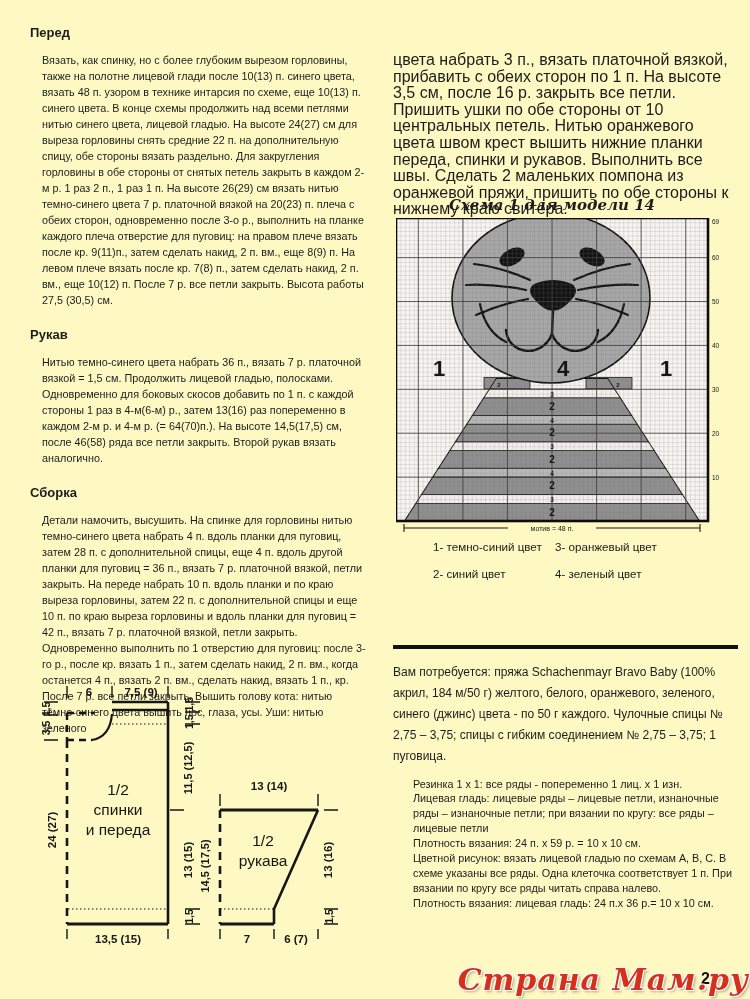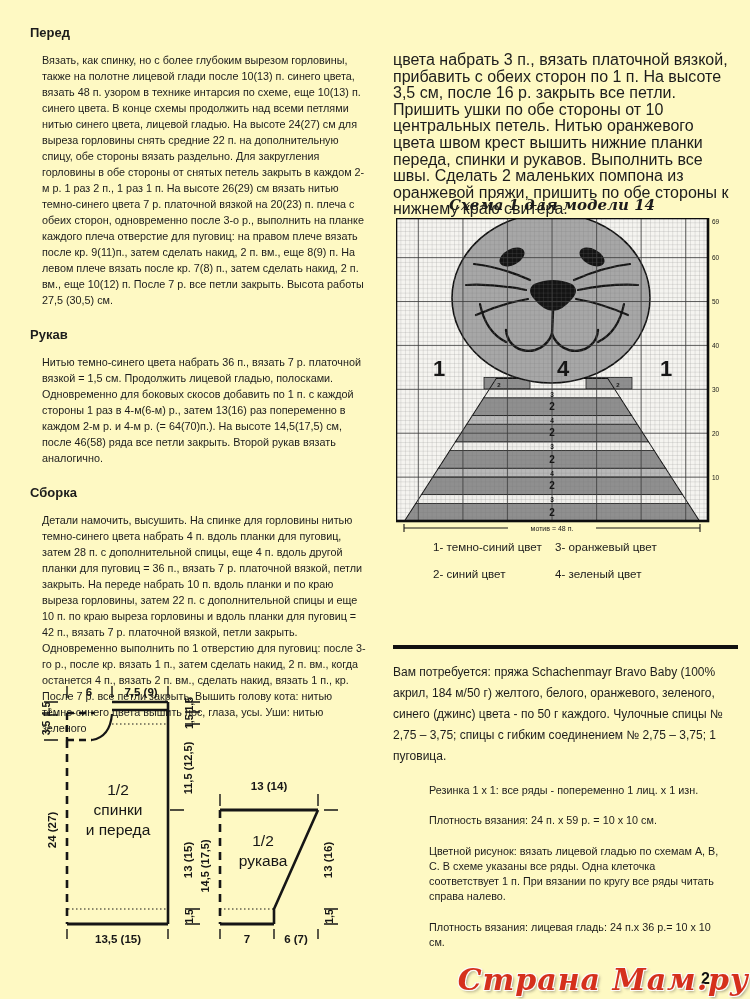--- a/index.html
+++ b/index.html
@@ -17,21 +17,21 @@
   .chart-wrap{position:absolute;left:396px;top:218px;}
   .legend{position:absolute;left:393px;top:540px;width:330px;padding-left:32px;
           display:grid;grid-template-columns:122px auto;row-gap:14px;font-size:11.6px;}
   .legend-item{white-space:nowrap;margin-left:8px;}
   .vest{position:absolute;left:393px;top:645px;width:345px;}
   .vest-h{font-size:23px;font-weight:bold;margin:0 0 9px 0;letter-spacing:.5px;}
   .vest-h .num{margin-right:18px;}
   .vest-rule{height:3.5px;background:#111;margin:0 0 13px 0;}
   .size-line{font-size:15px;font-weight:bold;margin:0 0 13px 0;}
   .materials{font-size:12px;line-height:21px;margin:0 0 10px 0;}
-  .instr{font-size:10.8px;line-height:14.9px;margin:16px;padding-left:20px;}
+  .instr{font-size:10.8px;line-height:14.9px;margin:0;padding-left:20px;}
   
   .diagrams{position:absolute;left:20px;top:680px;}
   
   .pagenum{position:absolute;right:40px;bottom:11px;font-size:16px;font-weight:bold;color:#101010;}
   .wm{position:absolute;right:1px;bottom:2px;font-family:"DejaVu Serif",serif;font-style:italic;
       font-weight:bold;font-size:30px;color:#d5301c;letter-spacing:1px;
       text-shadow:-1px -1px 0 #fbfbf9,1px -1px 0 #fbfbf9,-1px 1px 0 #fbfbf9,1px 1px 0 #fbfbf9,2px 2px 3px rgba(60,60,60,.45);}
   svg text{font-family:"Liberation Sans",sans-serif;fill:#161616;}
 </style>
 </head>
@@ -200,20 +200,21 @@
     <div class="legend-item"><span>1-</span> <span>темно-синий цвет</span></div>
     <div class="legend-item"><span>3-</span> <span>оранжевый цвет</span></div>
     <div class="legend-item"><span>2-</span> <span>синий цвет</span></div>
     <div class="legend-item"><span>4-</span> <span>зеленый цвет</span></div>
   </div>
 
   <div class="vest">
     <div class="vest-rule"></div>
     <p class="materials">Вам потребуется: пряжа Schachenmayr Bravo Baby (100% акрил, 184 м/50 г) желтого, белого, оранжевого, зеленого, синего (джинс) цвета - по 50 г каждого. Чулочные спицы № 2,75 – 3,75; спицы с гибким соединением № 2,75 – 3,75; 1 пуговица.</p>
     <p class="instr">Резинка 1 х 1: все ряды - попеременно 1 лиц. х 1 изн.</p>
+    <p class="instr">Лицевая гладь:  лицевые ряды – лицевые петли, изнаночные ряды – изнаночные петли; при вязании по кругу: все ряды – лицевые петли</p>
     <p class="instr">Плотность вязания: 24 п. х 59 р. = 10 х 10 см.</p>
     <p class="instr">Цветной рисунок: вязать лицевой гладью по схемам А, В, С. В схеме указаны все ряды. Одна клеточка соответствует 1 п. При вязании по кругу все ряды читать справа налево.</p>
     <p class="instr">Плотность вязания: лицевая гладь: 24 п.х 36 р.= 10 х 10 см.</p>
   </div>
 
   <div class="pagenum">2</div>
   <div class="wm">Страна Мам.ру</div>
 
 </div>
 

